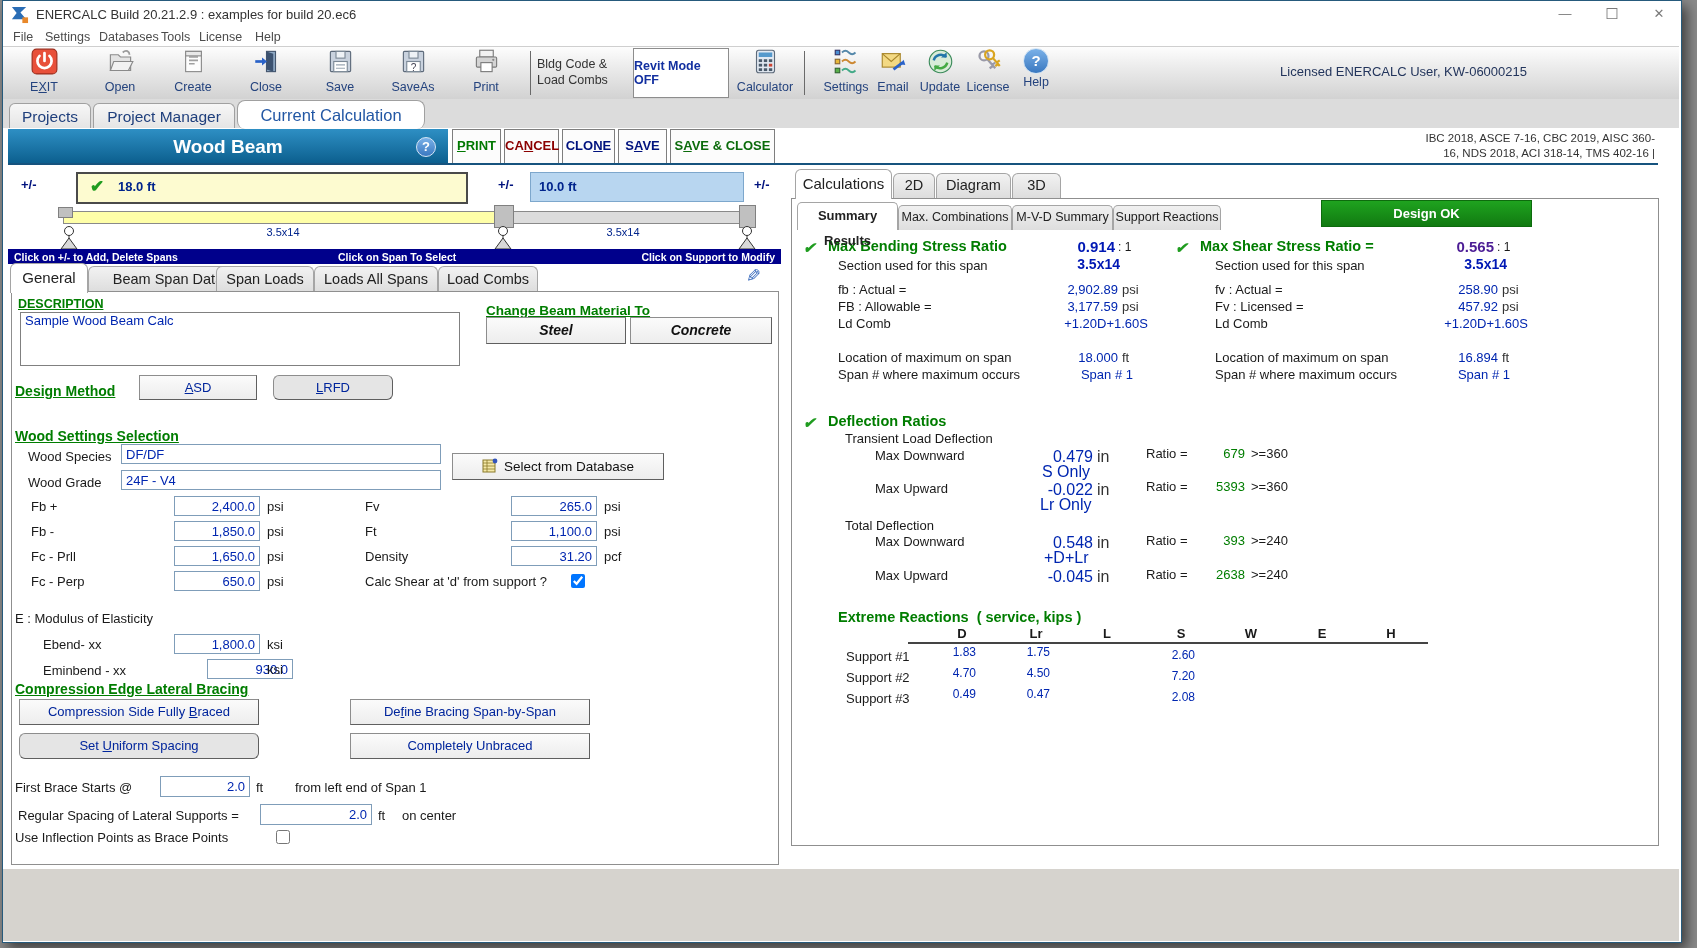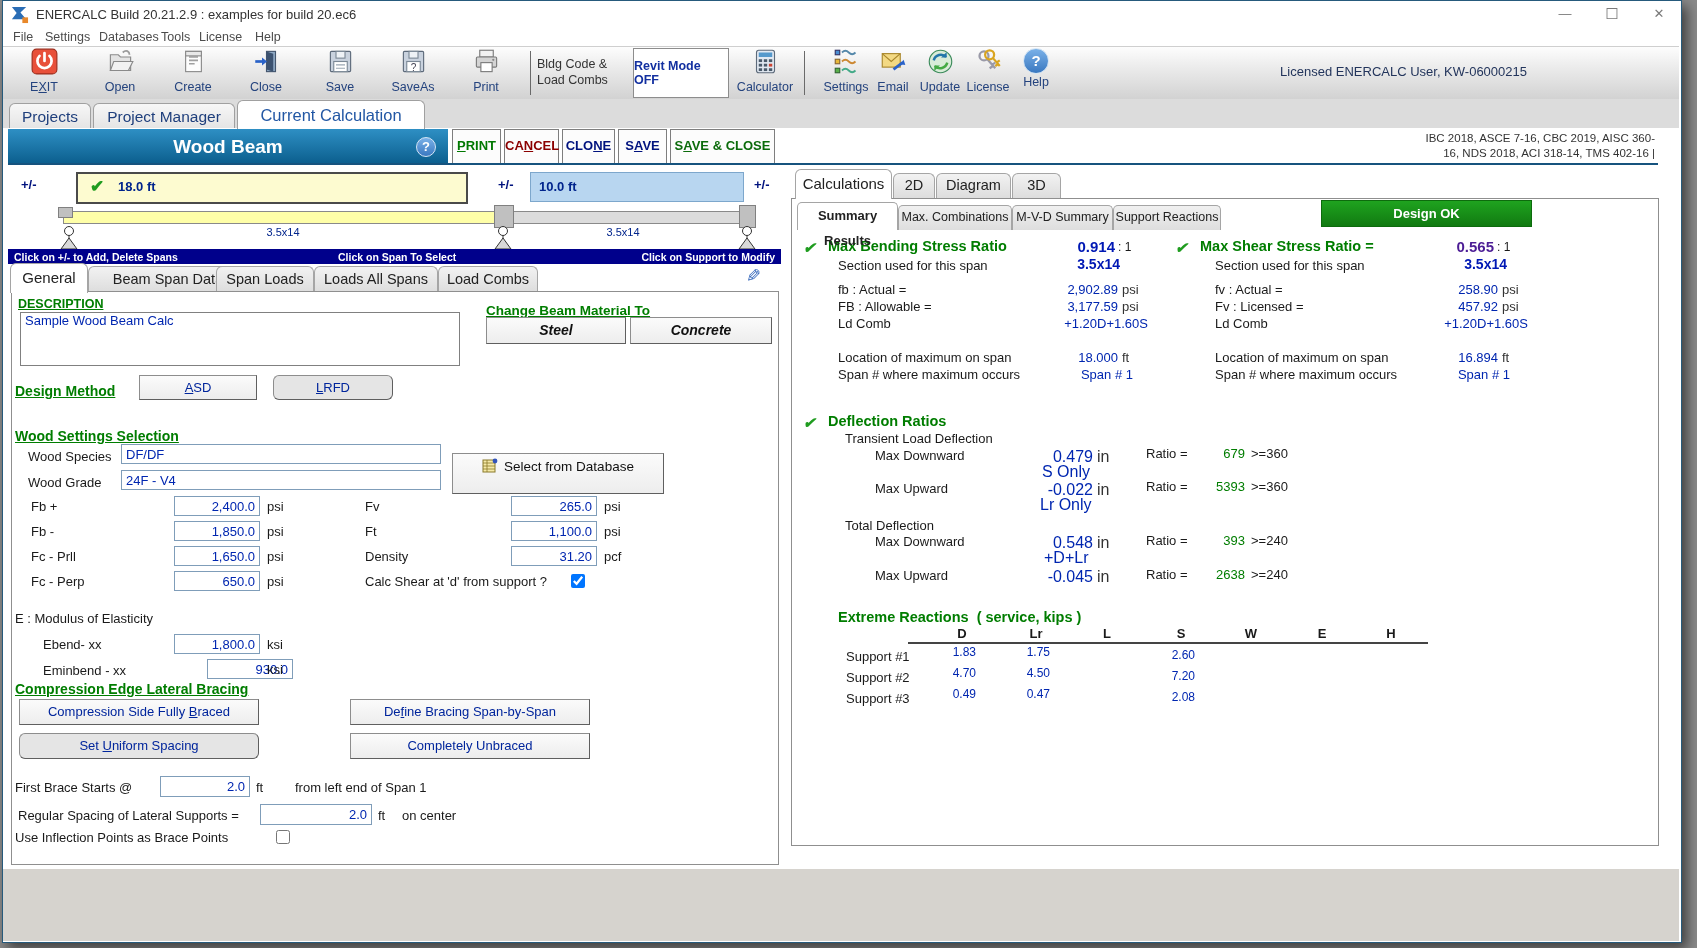--- a/index.html
+++ b/index.html
@@ -209,21 +209,21 @@
     <div class="abs tbtn" style="left:998px;">
       <span class="help-circle" style="display:inline-block;width:24px;height:24px;line-height:24px;font-size:15px;">?</span>
       <span class="lbl">Help</span>
     </div>
     <span class="abs" style="left:1200px;top:17px;width:324px;text-align:right;font-size:13px;color:#23355c;">Licensed ENERCALC User, KW-06000215</span>
   </div>
 
   <div class="abs" style="left:0;top:98px;width:1676px;height:29px;background:#dcdcdc;border-bottom:1px solid #fff;">
     <div class="abs mtab" style="left:6px;top:4px;width:80px;height:25px;line-height:25px;">Projects</div>
     <div class="abs mtab" style="left:90px;top:4px;width:140px;height:25px;line-height:25px;">Project Manager</div>
-    <div class="abs mtab active" style="left:234px;top:1px;width:186px;height:28px;line-height:28px;">Current Calculation</div>
+    <div class="abs mtab active" style="left:234px;top:1px;width:186px;height:28px;line-height:28px;border-radius:8px;">Current Calculation</div>
   </div>
 
   <div class="abs" style="left:0;top:127px;width:1676px;height:741px;background:#fff;"></div>
   <div class="abs" style="left:0;top:868px;width:1676px;height:72px;background:#d6d3ce;"></div>
 
   <div class="abs" style="left:5px;top:128px;width:440px;height:35px;background:linear-gradient(#2e8fc4,#0b5e8d);">
     <div class="abs center" style="left:0;top:0;width:440px;line-height:35px;color:#fff;font-weight:bold;font-size:19px;">Wood Beam</div>
     <div class="abs help-circle" style="left:408px;top:8px;">?</div>
   </div>
   <div class="abs hbtn" style="left:449px;width:47px;color:#007800;"><u>P</u>RINT</div>
@@ -300,21 +300,21 @@
 
     <span class="abs green-h" style="left:7px;top:216px;font-size:14px;">Design Method</span>
     <div class="abs btn3d" style="left:131px;top:208px;width:118px;height:25px;line-height:23px;"><u>A</u>SD</div>
     <div class="abs btn3d btn-yellow" style="left:265px;top:208px;width:120px;height:25px;line-height:23px;"><u>L</u>RFD</div>
 
     <span class="abs green-h" style="left:7px;top:261px;font-size:14px;">Wood Settings Selection</span>
     <span class="abs txt" style="left:20px;top:282px;">Wood Species</span>
     <input class="abs inp" style="left: 113px; top: 277px; width: 320px; height: 20px; text-align: left;" value="DF/DF">
     <span class="abs txt" style="left:20px;top:308px;">Wood Grade</span>
     <input class="abs inp" style="left: 113px; top: 303px; width: 320px; height: 20px; text-align: left;" value="24F - V4">
-    <div class="abs btn3d" style="left:444px;top:286px;width:212px;height:41px;line-height:25px;color:#111;font-size:13.5px;">
+    <div class="abs btn3d" style="left:444px;top:286px;width:212px;height:27px;line-height:25px;color:#111;font-size:13.5px;">
       <span style="vertical-align:-3px;margin-right:6px;"><svg width="16" height="16" viewBox="0 0 16 16">
               <rect x="1" y="2" width="12" height="12" fill="#f5e9a8" stroke="#8a7a2a"></rect>
               <path d="M1 5h12M1 8h12M1 11h12M5 2v12" stroke="#8a7a2a" stroke-width=".8"></path>
               <circle cx="13" cy="3" r="2.4" fill="#3355bb"></circle>
             </svg></span><span>Select from Database</span>
     </div>
 
     <span class="abs txt" style="left:23px;top:332px;">Fb +</span>
     <input class="abs inp right" style="left: 166px; top: 329px; width: 86px; height: 20px;" value="2,400.0">
     <span class="abs txt" style="left:259px;top:332px;">psi</span>

